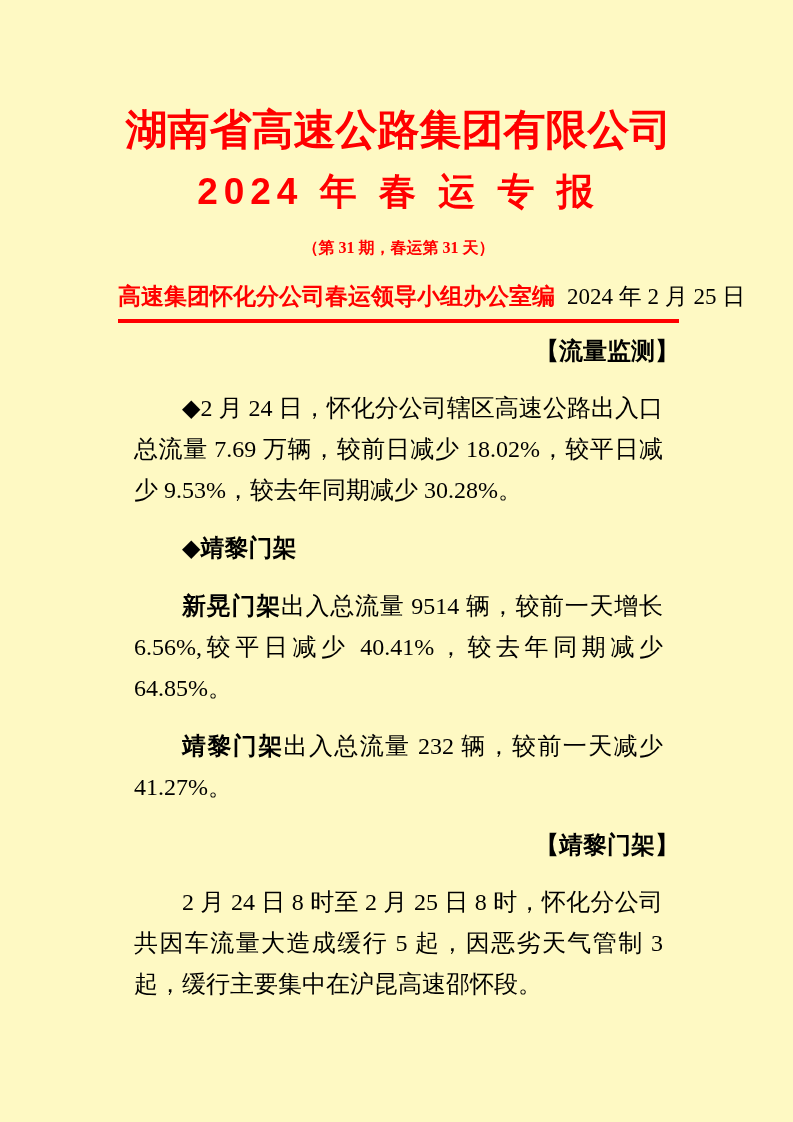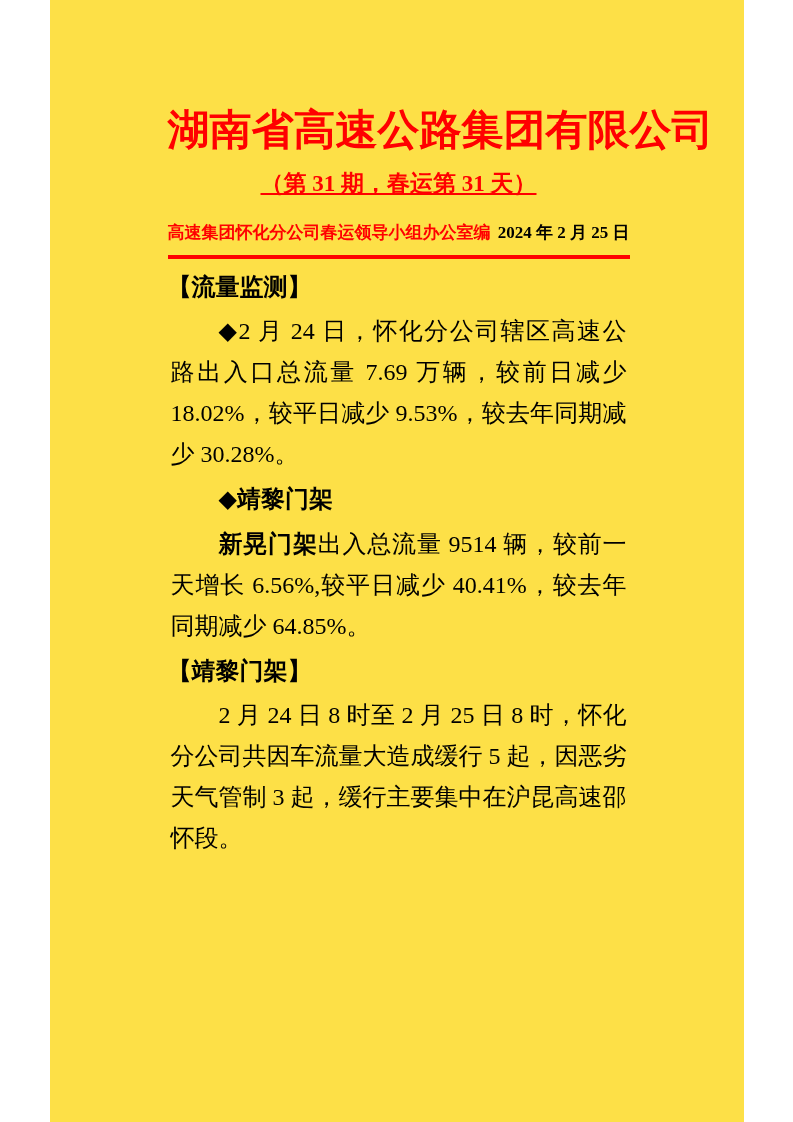--- a/index.html
+++ b/index.html
@@ -2,24 +2,24 @@
 <html><head>
 <meta charset="utf-8">
 <style>
   html, body {
     margin: 0;
     padding: 0;
     background: #ffffff;
   }
   .page {
     position: relative;
-    width: 694px;
+    width: 793px;
     height: 1122px;
     margin: 0 auto;
-    background: #fde047;
+    background: #fef9c3;
     box-sizing: border-box;
     padding: 100px 114px 0 118px;
     overflow: hidden;
     font-family: "Liberation Serif", "DejaVu Serif", serif;
   }
   .doc-header { text-align: center; }
   .title-line {
     font-family: "Liberation Sans", "DejaVu Sans", sans-serif;
     font-weight: 800;
     color: #ff0000;
@@ -35,93 +35,95 @@
     font-size: 37px;
     line-height: 64px;
     letter-spacing: 6px;
     margin: 0;
     white-space: nowrap;
   }
   .issue-subtitle {
     font-family: "Liberation Serif", "DejaVu Serif", serif;
     font-weight: 700;
     color: #ff0000;
-    font-size: 23px;
+    font-size: 16px;
     line-height: 44px;
     margin-top: 2px;
     white-space: nowrap;
-    text-decoration: underline;
   }
   .editor-row {
     display: flex;
     justify-content: space-between;
     align-items: baseline;
     margin-top: 12px;
     padding-bottom: 7px;
     border-bottom: 4px solid #ff0000;
-    font-size: 17px;
+    font-size: 23px;
     line-height: 30px;
     text-align: left;
     white-space: nowrap;
   }
   .editor-label {
     color: #ff0000;
     font-weight: 700;
     font-family: "Liberation Serif", "DejaVu Serif", serif;
   }
   .editor-date {
     color: #000000;
-    font-weight: 700;
+    font-weight: 400;
     font-family: "Liberation Serif", "DejaVu Serif", serif;
+    margin-left: 12px;
   }
   .doc-body {
     margin-top: 7px;
     color: #000000;
     font-size: 24px;
     line-height: 41px;
     text-align: justify;
   }
   .sec-heading {
     font-family: "Liberation Sans", "DejaVu Sans", sans-serif;
     font-weight: 600;
     font-size: 24px;
     line-height: 41px;
     margin: 0;
-    text-align: left;
+    text-align: right;
   }
   .para {
-    margin: 3px;
+    margin: 16px;
     text-indent: 2em;
   }
   .para .lead {
     font-weight: 700;
     font-family: "Liberation Sans", "DejaVu Sans", sans-serif;
   }
 </style>
 </head>
 <body>
 
 <div class="page">
 
   <header class="doc-header">
     <div class="title-line">湖南省高速公路集团有限公司</div>
+    <div class="title-line-3">2024 年 春 运 专 报</div>
     <div class="issue-subtitle">（第 31 期，春运第 31 天）</div>
     <div class="editor-row">
       <span class="editor-label">高速集团怀化分公司春运领导小组办公室编</span>
       <span class="editor-date">2024 年 2 月 25 日</span>
     </div>
   </header>
 
   <main class="doc-body">
 
     <section>
       <h3 class="sec-heading">【流量监测】</h3>
       <p class="para"><span class="lead"></span><span>◆2 月 24 日，怀化分公司辖区高速公路出入口总流量 7.69 万辆，较前日减少 18.02%，较平日减少 9.53%，较去年同期减少 30.28%。</span></p>
       <p class="para"><span class="lead">◆靖黎门架</span><span></span></p>
       <p class="para"><span class="lead">新晃门架</span><span>出入总流量 9514 辆，较前一天增长 6.56%,较平日减少 40.41%，较去年同期减少 64.85%。</span></p>
+      <p class="para"><span class="lead">靖黎门架</span><span>出入总流量 232 辆，较前一天减少 41.27%。</span></p>
     </section>
 
     <section>
       <h3 class="sec-heading">【靖黎门架】</h3>
       <p class="para"><span class="lead"></span><span>2 月 24 日 8 时至 2 月 25 日 8 时，怀化分公司共因车流量大造成缓行 5 起，因恶劣天气管制 3 起，缓行主要集中在沪昆高速邵怀段。</span></p>
     </section>
 
   </main>
 
 </div>

